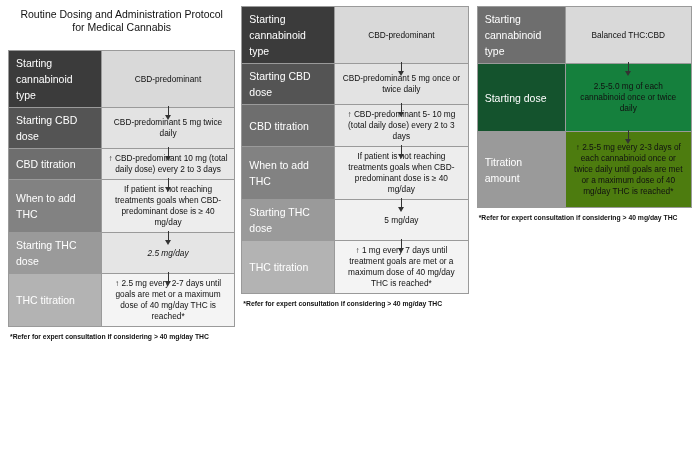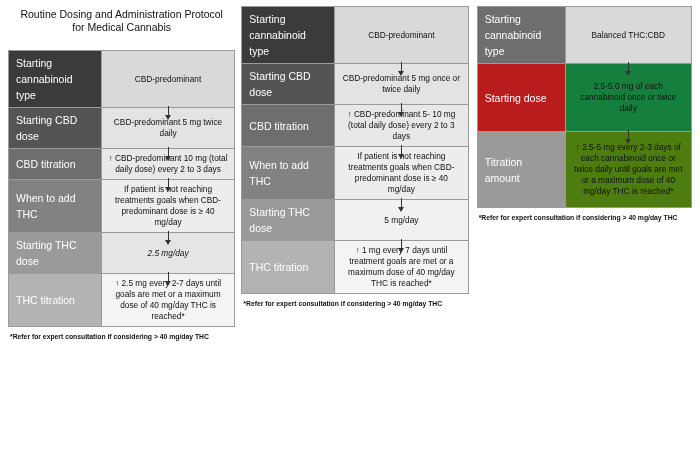--- a/index.html
+++ b/index.html
@@ -136,21 +136,21 @@
   .p2 .r5 .label { background: #b3b3b3; }
   .p2 .r0 .value { background: #d9d9d9; }
   .p2 .r1 .value { background: #e3e3e3; }
   .p2 .r2 .value { background: #e8e8e8; }
   .p2 .r3 .value { background: #ededed; }
   .p2 .r4 .value { background: #f1f1f1; }
   .p2 .r5 .value { background: #f4f4f4; }
 
   
   .p3 .r0 .label { background: #6e6e6e; }
-  .p3 .r1 .label { background: #b91c1c; }
+  .p3 .r1 .label { background: #14532d; }
   .p3 .r2 .label { background: #9a9a9a; }
   .p3 .r0 .value { background: #d9d9d9; }
   .p3 .r1 .value { background: #15803d; }
   .p3 .r2 .value { background: #4d7c0f; }
 </style>
 </head>
 <body>
 
 <div class="page">
   <div class="panels">

